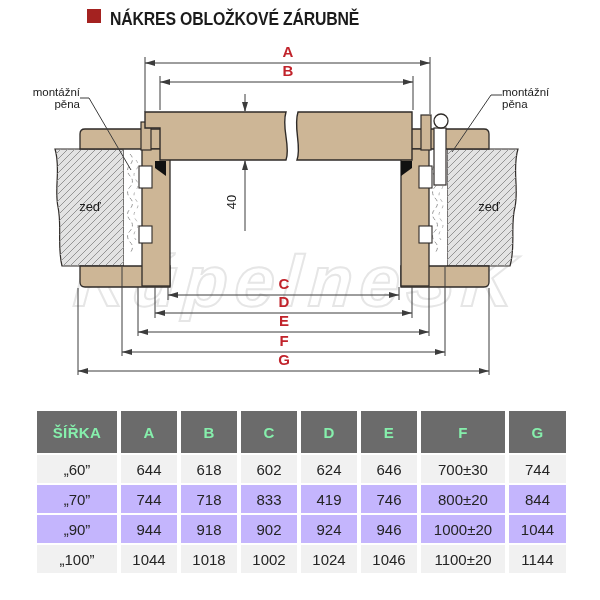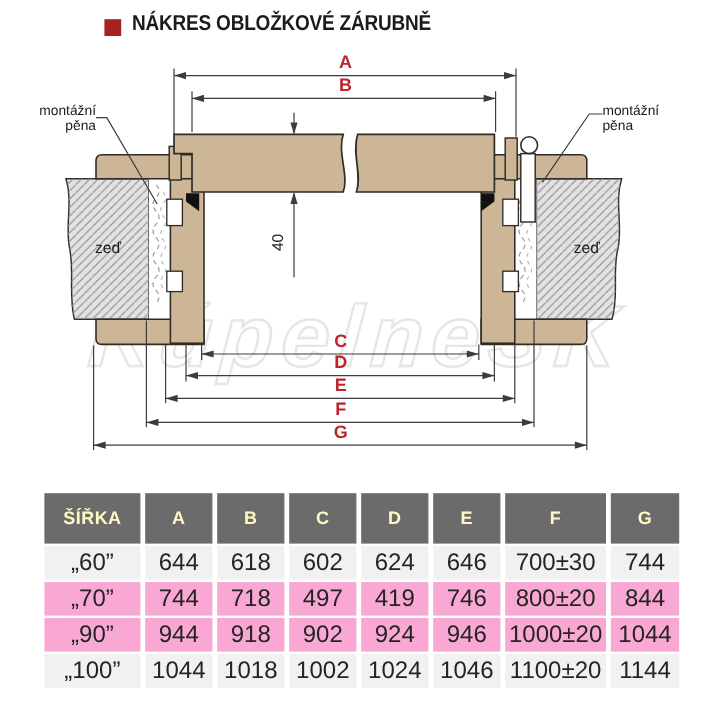--- a/index.html
+++ b/index.html
@@ -1,21 +1,21 @@
 <!DOCTYPE html>
 <html><head>
 <meta charset="utf-8">
 <style>
   html,body{margin:0;padding:0;}
   body{
     width:600px;height:600px;position:relative;background:#ffffff;
     font-family:"Liberation Sans",sans-serif;overflow:hidden;
   }
   
-  .title-bar{position:absolute;left:87px;top:9px;display:flex;align-items:flex-end;}
+  .title-bar{position:absolute;left:87px;top:9px;display:flex;align-items:flex-start;}
   .title-bullet{width:14px;height:14px;background:#a42220;margin-right:9px;flex:0 0 auto;}
   .title-text{
     font-size:18px;font-weight:bold;color:#1b1b1b;white-space:nowrap;
     transform:scaleX(0.88);transform-origin:left center;letter-spacing:-0.2px;
   }
   
   .watermark{
     position:absolute;left:74px;top:240px;z-index:0;
     font-size:72px;font-weight:bold;font-style:italic;letter-spacing:7px;
     color:transparent;-webkit-text-stroke:2px #e6e6e6;
@@ -26,28 +26,28 @@
   .dim-letter{font-size:15px;font-weight:bold;fill:#c1232b;}
   .small-label{font-size:11.5px;fill:#1a1a1a;}
   .wall-label{font-size:13px;fill:#1c1c1c;}
   .thickness-label{font-size:13px;fill:#1c1c1c;}
   
   table.size-table{
     position:absolute;left:33px;top:409px;z-index:2;
     border-collapse:separate;border-spacing:4px 2px;table-layout:fixed;
   }
   table.size-table th{
-    background:#6b6b6b;color:#fef9c3;font-size:15px;font-weight:bold;
+    background:#6b6b6b;color:#86efac;font-size:15px;font-weight:bold;
     height:40px;text-align:center;letter-spacing:0.4px;
   }
   table.size-table td{
-    background:#f1f1f1;color:#242424;font-size:20px;font-weight:normal;
+    background:#f1f1f1;color:#242424;font-size:15px;font-weight:normal;
     height:26px;text-align:center;white-space:nowrap;
   }
-  table.size-table tr.alt td{background:#f9a8d4;}
+  table.size-table tr.alt td{background:#c4b5fd;}
 </style>
 </head>
 <body>
 
 <div class="title-bar">
   <span class="title-bullet"></span>
   <span class="title-text">NÁKRES OBLOŽKOVÉ ZÁRUBNĚ</span>
 </div>
 
 <div class="watermark">KúpelneSK</div>
@@ -217,21 +217,21 @@
     <td>602</td>
     <td>624</td>
     <td>646</td>
     <td>700±30</td>
     <td>744</td>
   </tr>
   <tr class="alt">
     <td>„70”</td>
     <td>744</td>
     <td>718</td>
-    <td>497</td>
+    <td>833</td>
     <td>419</td>
     <td>746</td>
     <td>800±20</td>
     <td>844</td>
   </tr>
   <tr class="alt">
     <td>„90”</td>
     <td>944</td>
     <td>918</td>
     <td>902</td>

